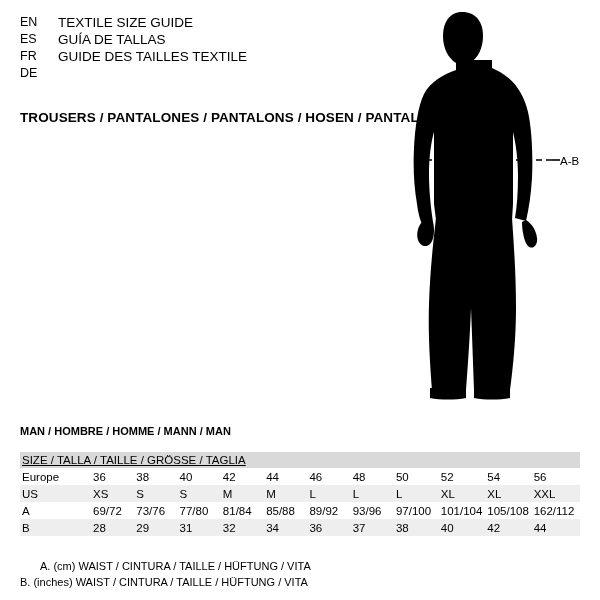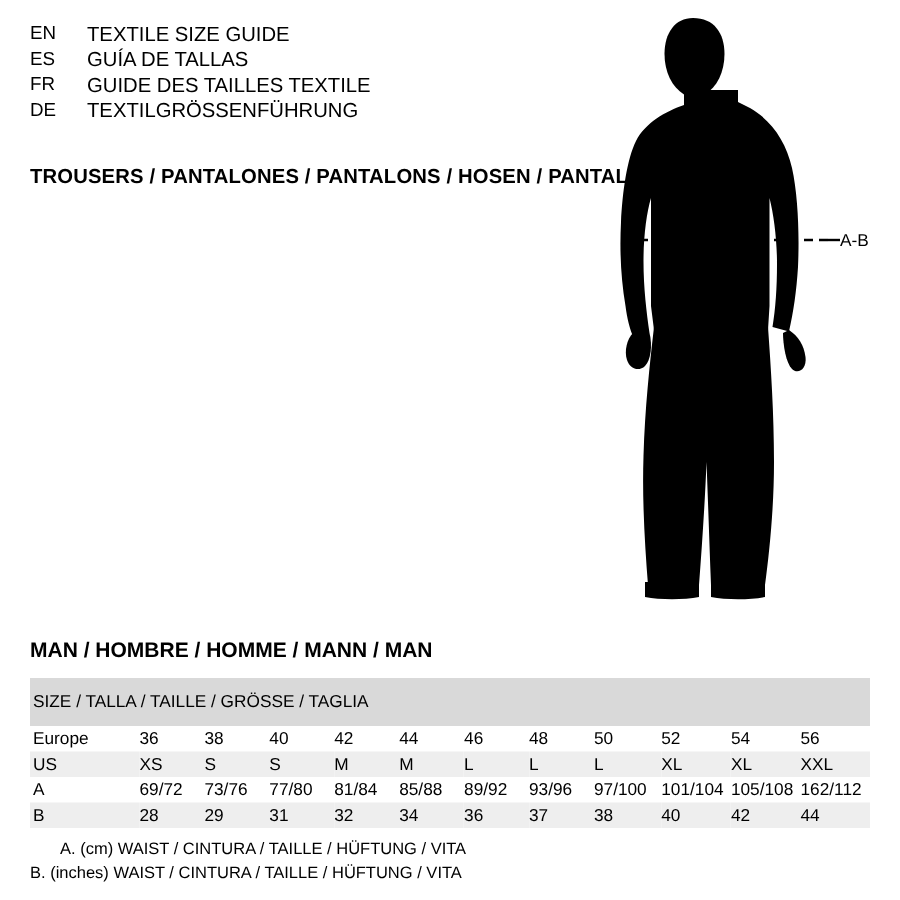--- a/index.html
+++ b/index.html
@@ -71,21 +71,21 @@
     top: 155px;
     font-size: 11.5px;
     color: #000;
   }
 
   
   .man-title {
     position: absolute;
     left: 20px;
     top: 425px;
-    font-size: 14px;
+    font-size: 11px;
     font-weight: bold;
     color: #000;
   }
 
   table.size-table {
     position: absolute;
     left: 20px;
     top: 452px;
     width: 560px;
     border-collapse: collapse;
@@ -95,21 +95,22 @@
     padding: 0;
     height: 17px;
     vertical-align: middle;
     white-space: nowrap;
   }
   table.size-table tr.header-row {
     background: #d9d9d9;
   }
   table.size-table tr.header-row td {
     font-weight: normal;
-    height: 32px;
+    height: 16px;
+    text-decoration: underline;
   }
   table.size-table tr.shade td {
     background: #eeeeee;
   }
   .col-label {
     width: 82px;
     padding-left: 2px !important;
   }
   .col-val {
     width: 48px;
@@ -138,21 +139,20 @@
     <div class="lang-row">
       <span class="lang-code">ES</span>
       <span class="lang-text">GUÍA DE TALLAS</span>
     </div>
     <div class="lang-row">
       <span class="lang-code">FR</span>
       <span class="lang-text">GUIDE DES TAILLES TEXTILE</span>
     </div>
     <div class="lang-row">
       <span class="lang-code">DE</span>
-      <span class="lang-text">TEXTILGRÖSSENFÜHRUNG</span>
     </div>
   </div>
 
   <div class="trousers-title">TROUSERS / PANTALONES / PANTALONS / HOSEN / PANTALONI</div>
 
   <div class="figure">
     <svg width="190" height="400" viewBox="0 0 190 400" xmlns="http://www.w3.org/2000/svg">
 
       <path d="M62,4 C50,4 43,14 43,28 C43,40 48,50 56,55 L70,55 C78,50 83,40 83,28 C83,14 76,4 62,4 Z" fill="#000000"></path>
 

